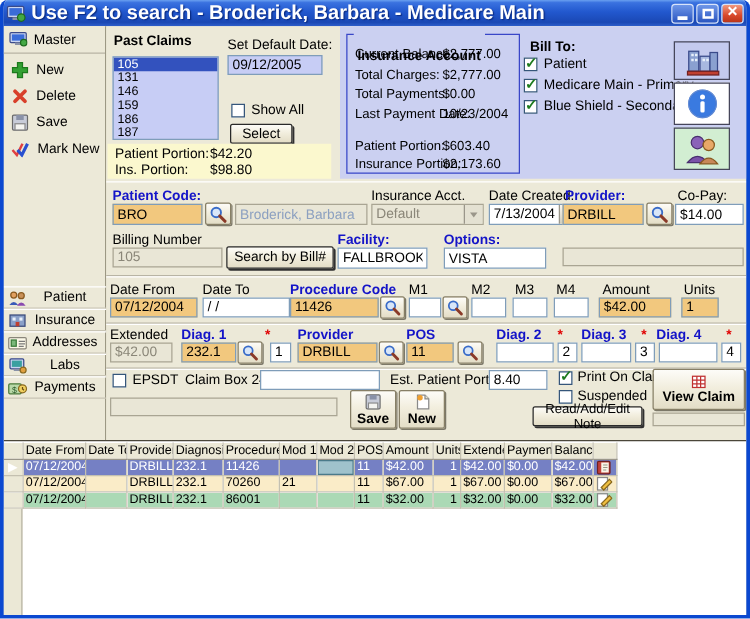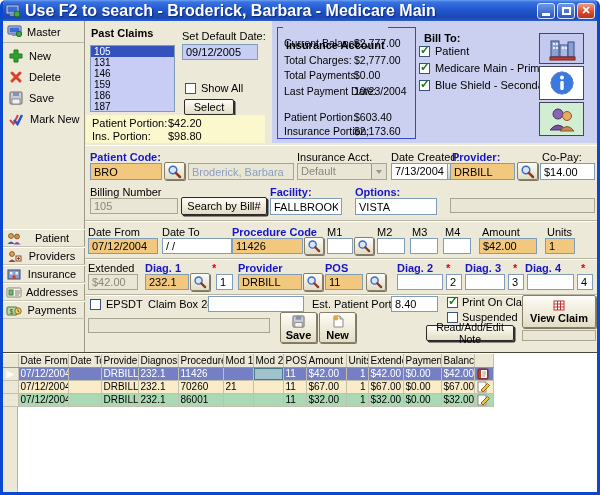--- a/index.html
+++ b/index.html
@@ -155,43 +155,43 @@
           <svg width="16" height="13" viewBox="0 0 16 13">
             <circle cx="5" cy="4" r="2.4" fill="#E0A060" stroke="#8A5A20"></circle>
             <path d="M1.5 12 q3.5 -5 7 0 z" fill="#3A5AB8"></path>
             <circle cx="11" cy="4.5" r="2.4" fill="#C89058" stroke="#8A5A20"></circle>
             <path d="M7.5 12.5 q3.5 -5 7 0 z" fill="#8A4AB0"></path>
           </svg>
           <span class="lab">Patient</span>
         </div>
         <div class="side-item">
           <svg width="16" height="13" viewBox="0 0 16 13">
-            <circle cx="6" cy="4" r="2.4" fill="#E0A060" stroke="#8A5A20"></circle>
-            <path d="M2.5 12 q3.5 -5 7 0 z" fill="#C03030"></path>
-            <rect x="10" y="6" width="5" height="5" fill="#F0F0F0" stroke="#8A4A20"></rect>
-            <path d="M12.5 7 v3 M11 8.5 h3" stroke="#C03030" stroke-width="1.2"></path>
-          </svg>
-          <span class="lab">Providers</span>
-        </div>
-        <div class="side-item">
-          <svg width="16" height="13" viewBox="0 0 16 13">
             <rect x="2" y="2" width="12" height="9" fill="#8AA0C8" stroke="#3A4A7A"></rect>
             <rect x="4" y="4" width="2.5" height="2.5" fill="#E8F0FA"></rect>
               <rect x="9.5" y="4" width="2.5" height="2.5" fill="#E8F0FA"></rect>
             <rect x="6.5" y="7.5" width="3" height="3.5" fill="#C04030"></rect>
           </svg>
           <span class="lab">Insurance</span>
         </div>
         <div class="side-item">
           <svg width="16" height="13" viewBox="0 0 16 13">
             <rect x="1" y="2" width="14" height="9" rx="1" fill="#FBF8E8" stroke="#8A867A"></rect>
             <rect x="3" y="4" width="4" height="5" fill="#7AB87A" stroke="#3A7A3A"></rect>
             <path d="M9 5 h5 M9 7 h5 M9 9 h4" stroke="#7A7A7A"></path>
           </svg>
           <span class="lab">Addresses</span>
+        </div>
+        <div class="side-item">
+          <svg width="16" height="13" viewBox="0 0 16 13">
+            <rect x="2" y="1" width="11" height="8" rx="1" fill="#C8D4F0" stroke="#3A4A8A"></rect>
+            <rect x="3.5" y="2.5" width="8" height="5" fill="#3AA0A0"></rect>
+            <rect x="5" y="9" width="5" height="1.8" fill="#8A92A8"></rect>
+            <circle cx="12.5" cy="10" r="2.4" fill="#E0A040" stroke="#8A6A20"></circle>
+          </svg>
+          <span class="lab">Labs</span>
         </div>
         <div class="side-item">
           <svg width="16" height="13" viewBox="0 0 16 13">
             <rect x="1" y="3" width="10" height="8" rx="1" fill="#B8D8A8" stroke="#4A7A3A"></rect>
             <text x="3.5" y="10" font-size="7" fill="#2A5A2A" font-family="sans-serif">$</text>
             <circle cx="12" cy="7" r="3.2" fill="#F0D060" stroke="#8A6A20"></circle>
             <path d="M12 5.5 v1.7 l1.2 1" stroke="#6A4A10" fill="none"></path>
           </svg>
           <span class="lab">Payments</span>
         </div>

